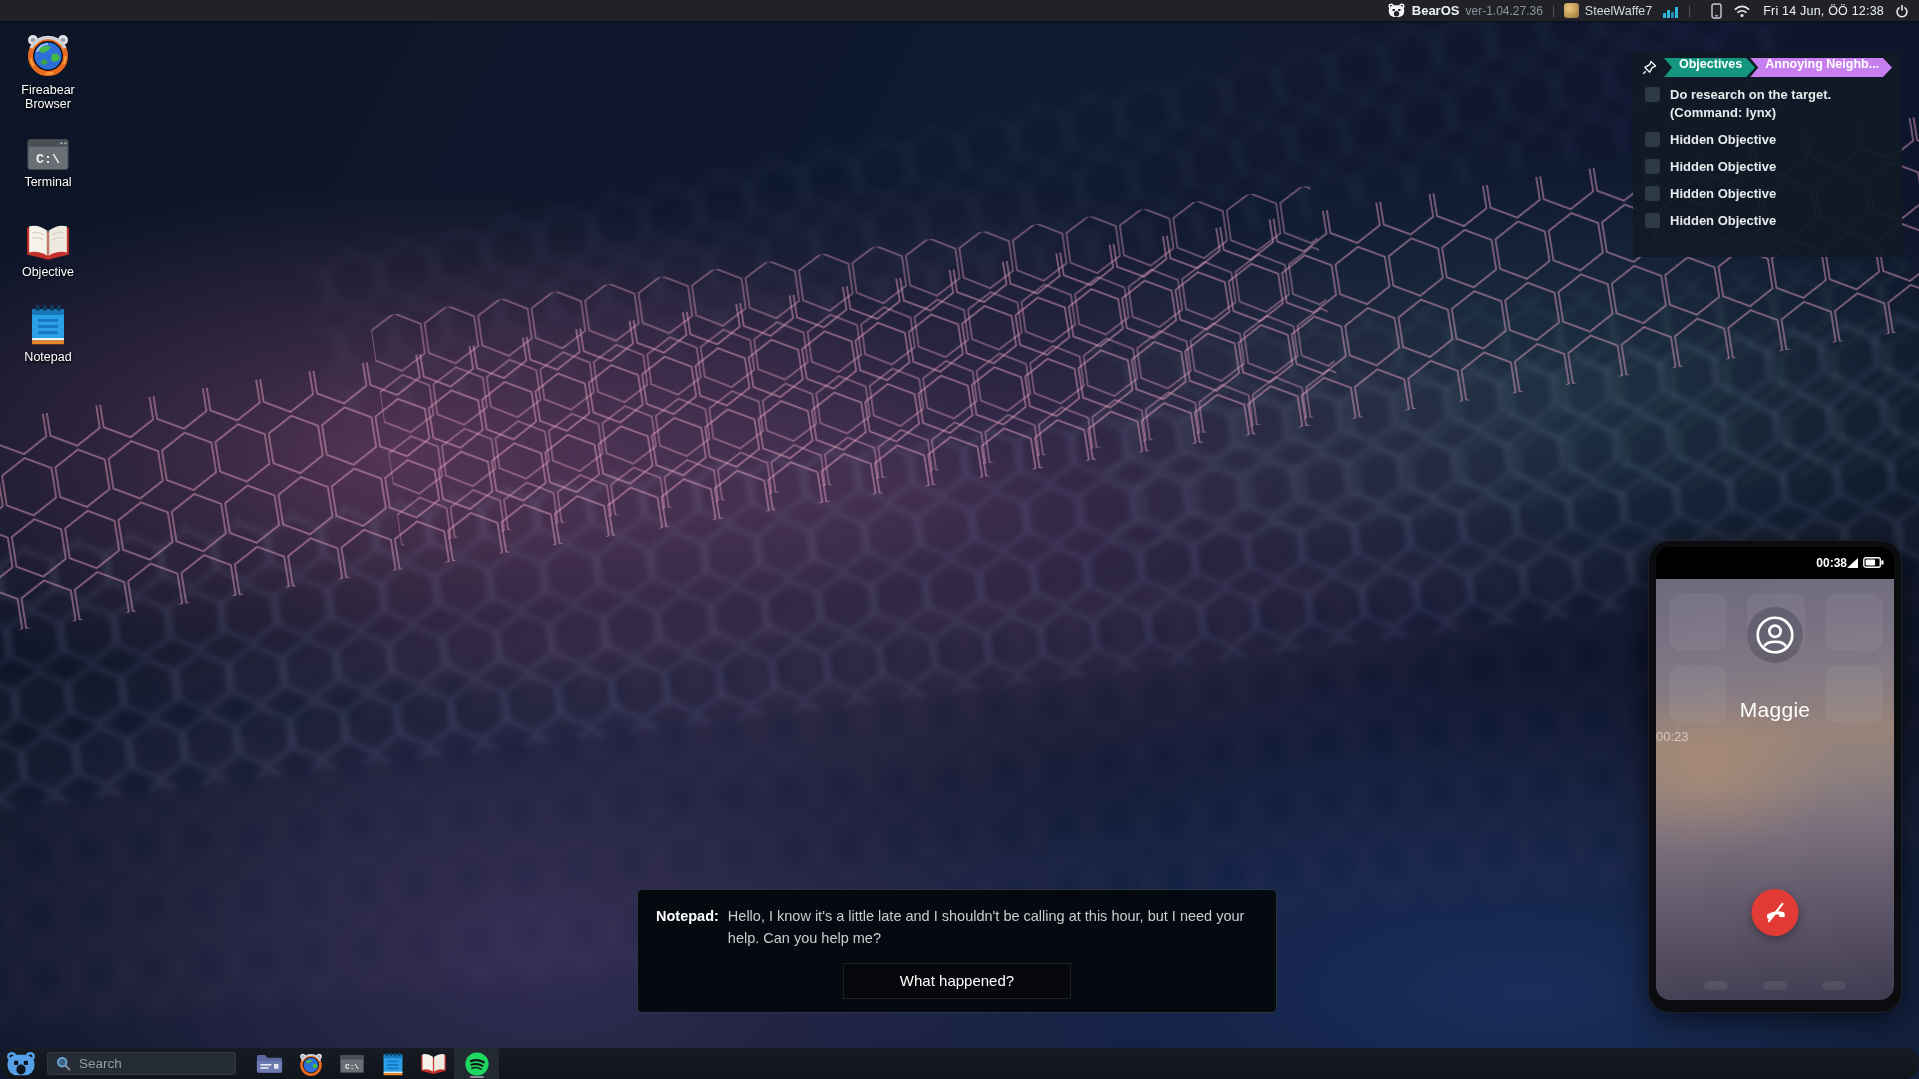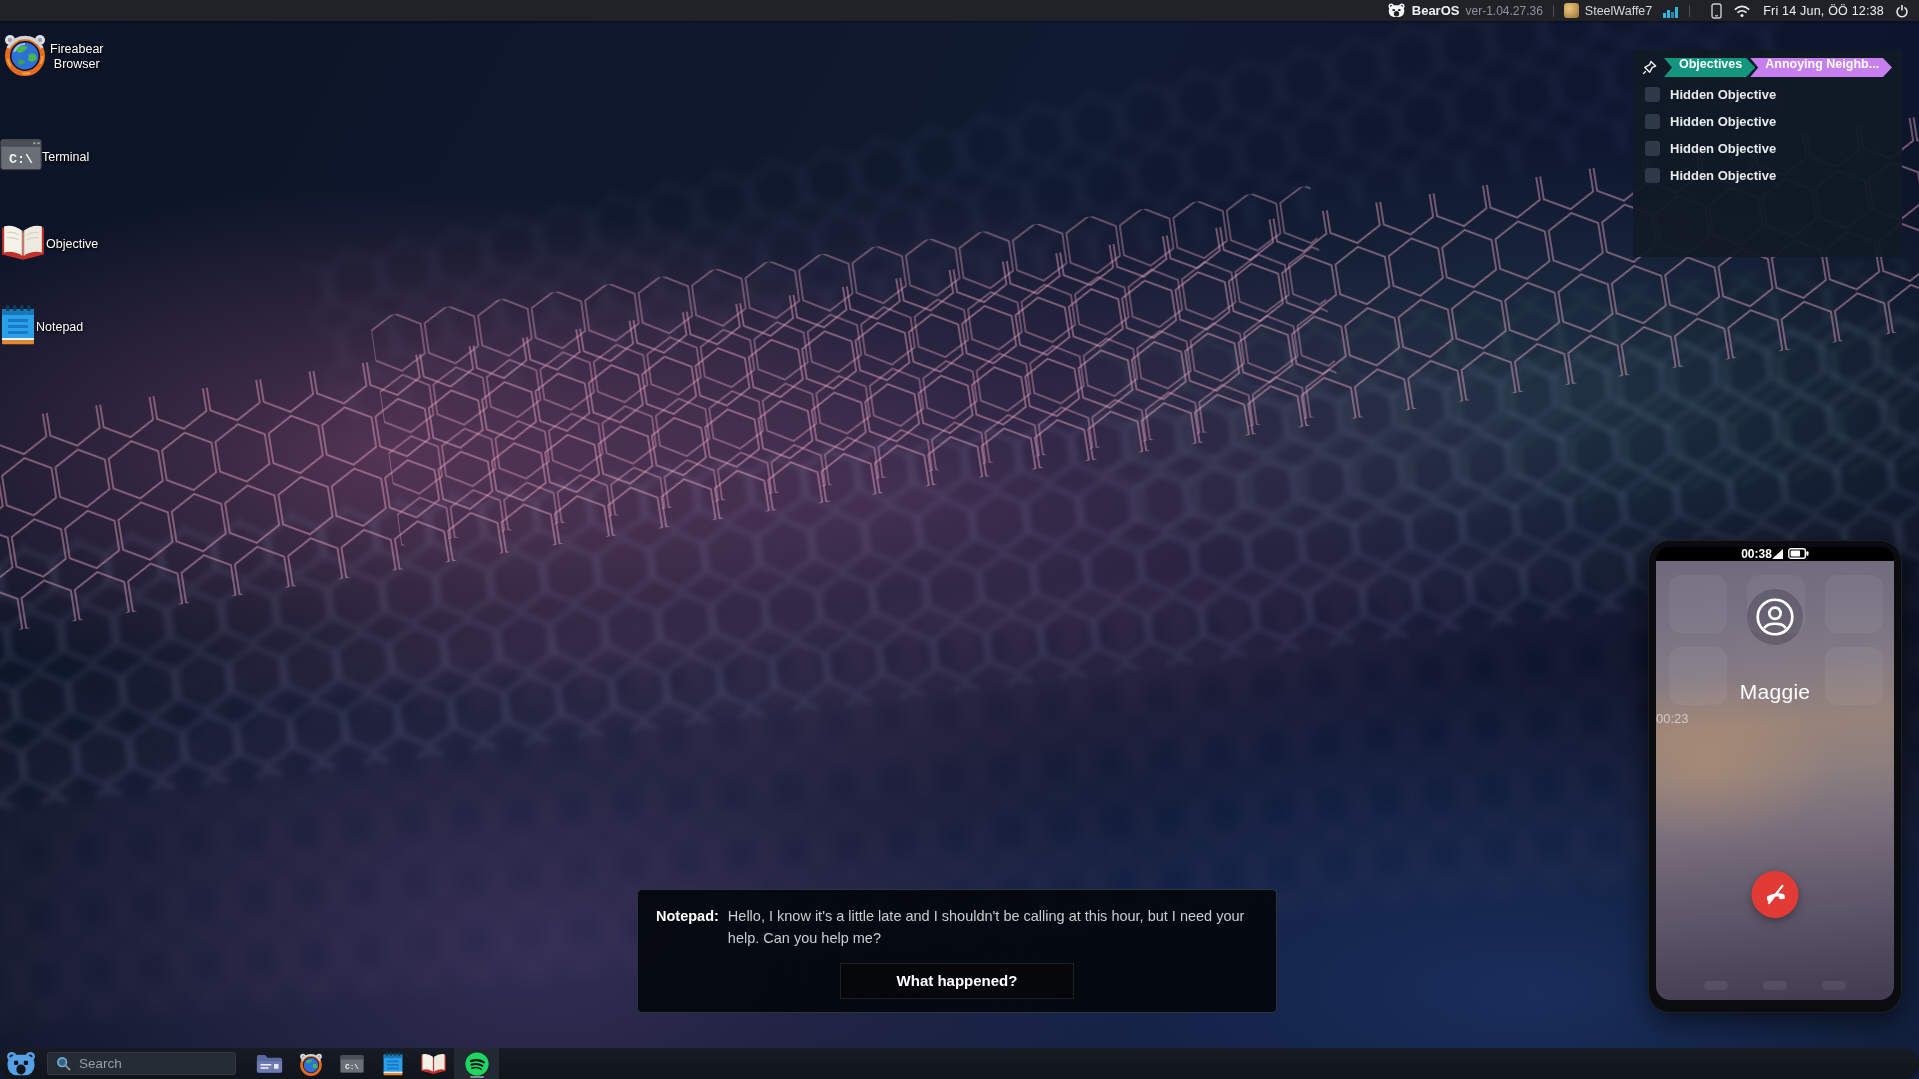--- a/index.html
+++ b/index.html
@@ -25,21 +25,21 @@
   .tb-os { color:#eef1f4; font-weight:bold; font-size:13px; margin-right:6px; }
   .tb-ver { color:#8d939c; font-size:12px; }
   .tb-sep { width:1px; height:12px; background:#4a4f58; margin:0 10px; }
   .tb-avatar { width:15px; height:15px; border-radius:3px; margin-right:6px;
     background:radial-gradient(circle at 35% 35%, #e8c77e 0%, #c9a25c 45%, #8a6a3c 100%); }
   .tb-user { color:#d5d9de; font-size:12.5px; }
   .tray-icon { display:flex; align-items:center; margin-left:11px; }
   .tb-time { color:#eef1f4; font-size:12.5px; font-weight:normal; margin-left:12px; letter-spacing:.2px; }
 
   
-  .desk-icon { position:absolute; left:0; width:96px; display:flex; flex-direction:row;
+  .desk-icon { position:absolute; left:0; width:96px; display:flex; flex-direction:column;
     align-items:center; z-index:5; cursor:default; }
   .di-art { display:flex; align-items:center; justify-content:center; margin-bottom:5px; }
   .di-label { color:#ffffff; font-size:12.5px; text-align:center; line-height:1.15; font-weight:500;
     text-shadow:0 1px 3px rgba(0,0,0,.95), 0 0 2px rgba(0,0,0,.8); }
   #di-browser { top:30px; } #di-terminal { top:139px; } #di-handbook { top:224px; } #di-notepad { top:305px; }
 
   
   .objectives { position:absolute; left:1633px; top:50px; width:269px; height:207px;
     background:rgba(17,26,38,0.95); z-index:30; padding:8px 10px 8px 9px; }
   .obj-head { display:flex; align-items:center; margin-bottom:9px; }
@@ -54,22 +54,22 @@
   .obj-check { flex:0 0 15px; width:15px; height:15px; background:#2e3947; border-radius:3px;
     margin:1px 10px 0 3px; }
   .obj-text { color:#e8ebee; font-size:13px; font-weight:bold; line-height:1.38; max-width:218px; }
 
   
   .phone { position:absolute; left:1648px; top:540px; width:254px; height:473px;
     background:#0b0c0f; border:1px solid #1d2025; border-radius:22px; z-index:20;
     padding:6px 7px 12px; box-shadow:0 8px 28px rgba(0,0,0,.55); }
   .phone-screen { width:100%; height:100%; border-radius:14px; overflow:hidden;
     display:flex; flex-direction:column; background:#000; }
-  .phone-status { height:14px; background:#000; display:flex; align-items:center;
-    justify-content:center; padding:0 10px; flex:0 0 auto; }
+  .phone-status { height:32px; background:#000; display:flex; align-items:center;
+    justify-content:flex-end; padding:0 10px; flex:0 0 auto; }
   .ps-time { color:#fff; font-size:12px; font-weight:bold; }
   .ps-right { display:flex; align-items:center; gap:5px; }
   .phone-content { position:relative; flex:1;
     background:
       radial-gradient(180px 120px at 22% 46%, rgba(214,158,104,0.30), transparent 70%),
       linear-gradient(175deg, #6e6a7c 0%, #767082 12%, #837a84 25%, #97837a 38%, #8d7f7e 48%, #7a6f7c 60%, #675e6f 72%, #554e63 85%, #403b50 100%); }
   .blur-tile { position:absolute; width:58px; height:58px; border-radius:12px;
     background:rgba(255,255,255,0.055); }
   .call-avatar { position:absolute; left:50%; top:28px; transform:translateX(-50%);
     width:56px; height:56px; border-radius:50%; background:rgba(40,40,55,0.28);
@@ -89,21 +89,21 @@
   
   .dialog { position:absolute; left:637px; top:889px; width:640px; height:124px;
     background:rgba(4,8,14,0.96); border:1px solid #2a3442; border-radius:5px;
     padding:15px 18px 12px; z-index:25; }
   .dialog-row { display:flex; align-items:flex-start; }
   .dlg-speaker { color:#ffffff; font-weight:bold; font-size:14.5px; margin-right:9px;
     white-space:nowrap; line-height:1.55; }
   .dlg-msg { color:#c9cdd2; font-size:14.5px; line-height:1.55; max-width:525px; }
   .dlg-btn { display:block; margin:13px auto 0; height:36px; padding:0 56px;
     background:#06070b; border:1px solid rgba(255,255,255,0.10); color:#fff;
-    font-family:"Liberation Sans", sans-serif; font-size:15px; font-weight:bold; cursor:pointer; }
+    font-family:"Liberation Sans", sans-serif; font-size:15px; font-weight:normal; cursor:pointer; }
 
   
   .taskbar { position:absolute; left:0; bottom:0; width:100%; height:31px;
     background:linear-gradient(#171c24, #10141b); display:flex; align-items:center;
     z-index:40;border-radius:14px; }
   .tb-start { width:42px; height:31px; background:transparent; border:none; display:flex;
     align-items:center; justify-content:center; cursor:pointer; }
   .tb-search { width:189px; height:23px; background:#262c36; border:1px solid #323945;
     border-radius:3px; display:flex; align-items:center; padding:0 8px; margin-left:5px; }
   .tb-search svg { flex:0 0 auto; margin-right:8px; }
@@ -274,20 +274,24 @@
       <span class="obj-pin">
         <svg width="15" height="15" viewBox="0 0 16 16">
           <path d="M9.5 1.5 L14.5 6.5 L11 7.8 L8.2 13 L3 7.8 L8.2 5 Z" fill="none" stroke="#f2f4f6" stroke-width="1.5" stroke-linejoin="round"></path>
           <line x1="4" y1="12" x2="1.2" y2="14.8" stroke="#f2f4f6" stroke-width="1.5"></line>
         </svg>
       </span>
       <span class="obj-tab obj-tab-teal">Objectives</span>
       <span class="obj-tab obj-tab-purple">Annoying Neighb...</span>
     </div>
     <ul class="obj-list">
+      <li class="obj-item">
+        <span class="obj-check"></span>
+        <span class="obj-text">Do research on the target. (Command: lynx)</span>
+      </li>
       <li class="obj-item">
         <span class="obj-check"></span>
         <span class="obj-text">Hidden Objective</span>
       </li>
       <li class="obj-item">
         <span class="obj-check"></span>
         <span class="obj-text">Hidden Objective</span>
       </li>
       <li class="obj-item">
         <span class="obj-check"></span>

